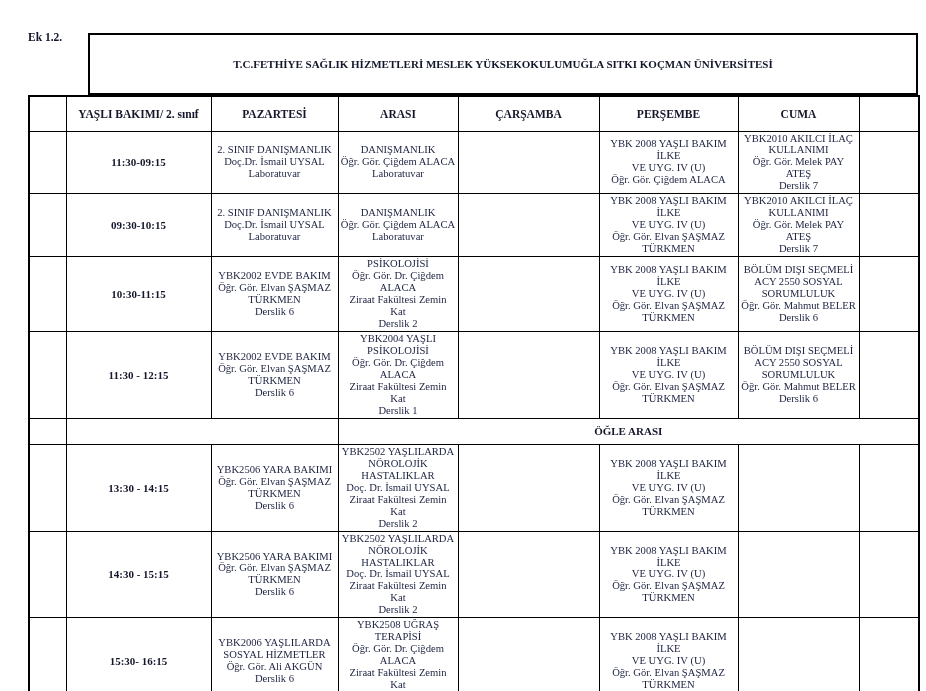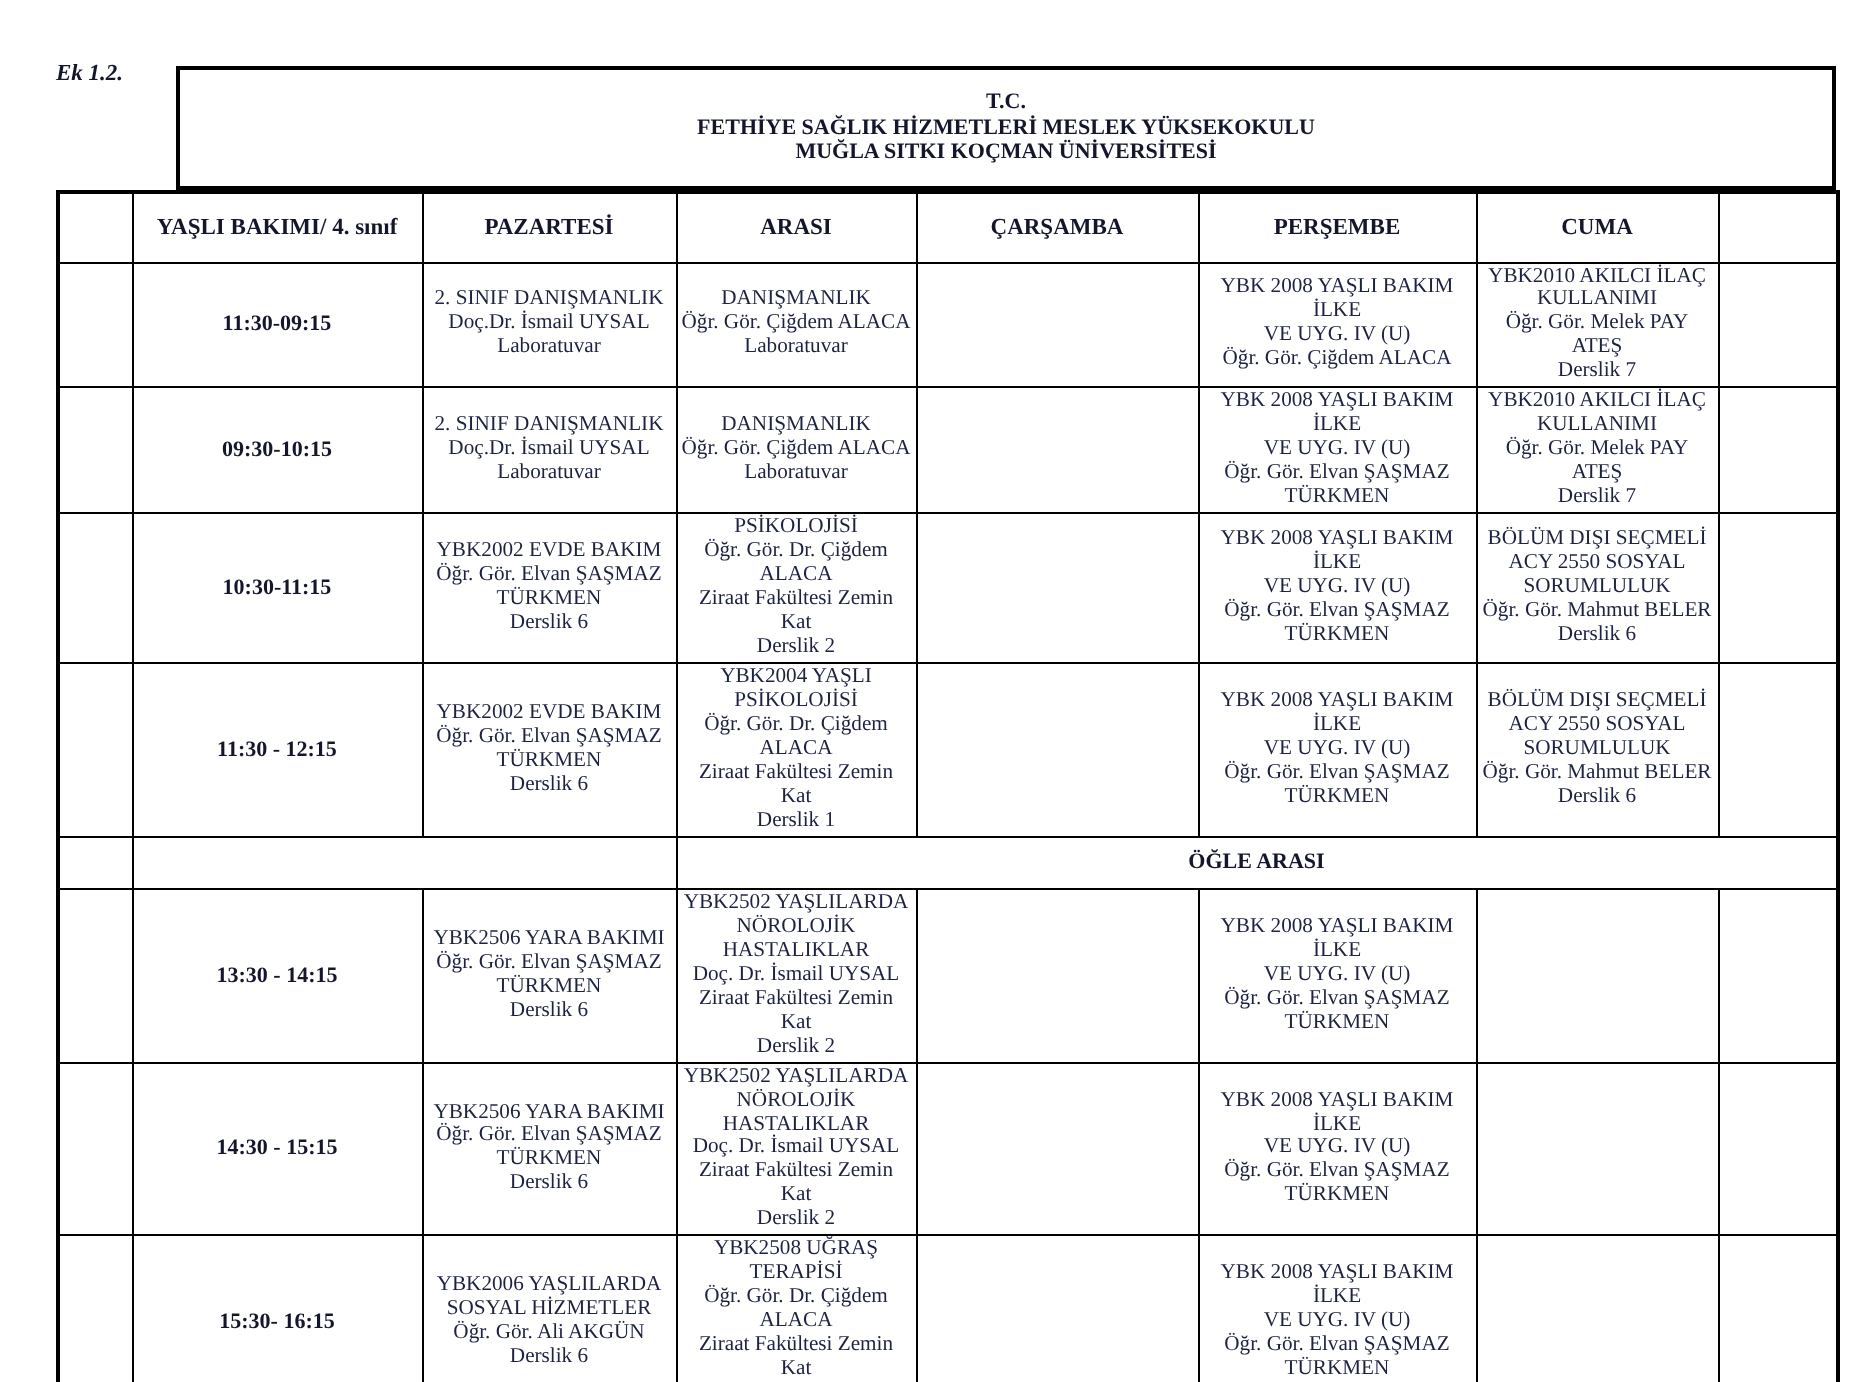--- a/index.html
+++ b/index.html
@@ -2,26 +2,26 @@
 <html><head>
 <meta charset="utf-8">
 <style>
   html,body{margin:0;padding:0;}
   body{
     width:926px;height:691px;background:#ffffff;position:relative;
     font-family:"Liberation Serif", serif;color:#1c2240;
   }
   .ek-label{
     position:absolute;left:28px;top:31px;
-    font-weight:bold;font-size:11.5px;color:#14172b;font-style:italic;
+    font-weight:bold;font-size:11.5px;color:#14172b;
   }
   .header-box{
     position:absolute;left:88px;top:33px;width:826px;height:58px;
     border:2px solid #000;
-    display:flex;flex-direction:column;align-items:center;justify-content:center;
+    display:flex;align-items:center;justify-content:center;
     text-align:center;font-weight:bold;font-size:11px;line-height:1.18;
     color:#14172b;
   }
   table.schedule{
     position:absolute;left:28px;top:95px;
     border-collapse:collapse;table-layout:fixed;
     border:2px solid #000;
   }
   table.schedule td, table.schedule th{
     border:1px solid #000;
@@ -53,21 +53,21 @@
       <col style="width:127px">
       <col style="width:120px">
     <col style="width:141px">
       <col style="width:139px">
       <col style="width:121px">
       <col style="width:60px">
   </colgroup>
   <tbody>
       <tr style="height:35px">
     <th class="day sp"></th>
-    <th class="day">YAŞLI BAKIMI/ 4. sınıf</th>
+    <th class="day">YAŞLI BAKIMI/ 2. sınıf</th>
     <th class="day">PAZARTESİ</th>
     <th class="day">ARASI</th>
     <th class="day">ÇARŞAMBA</th>
     <th class="day">PERŞEMBE</th>
     <th class="day">CUMA</th>
     <th class="day sp"></th>
   </tr>
 
   <tr style="height:53px">
     <td class="sp"></td>

